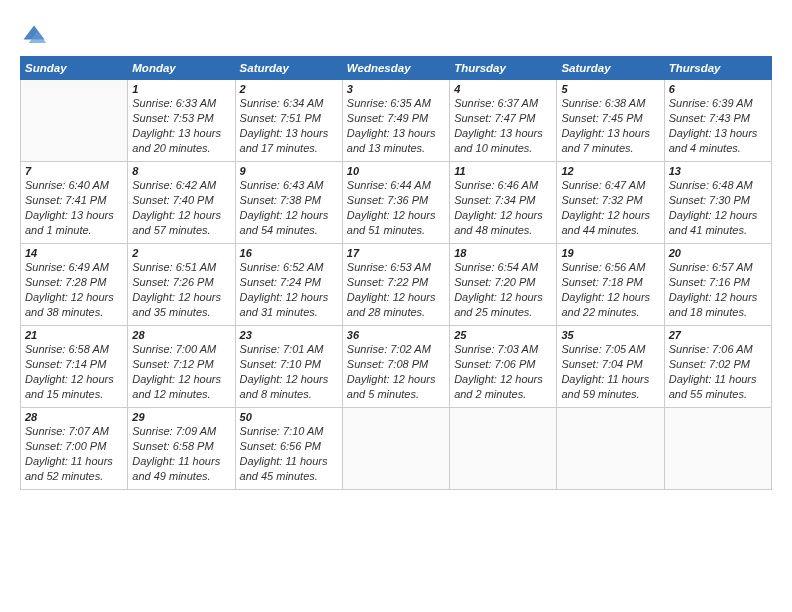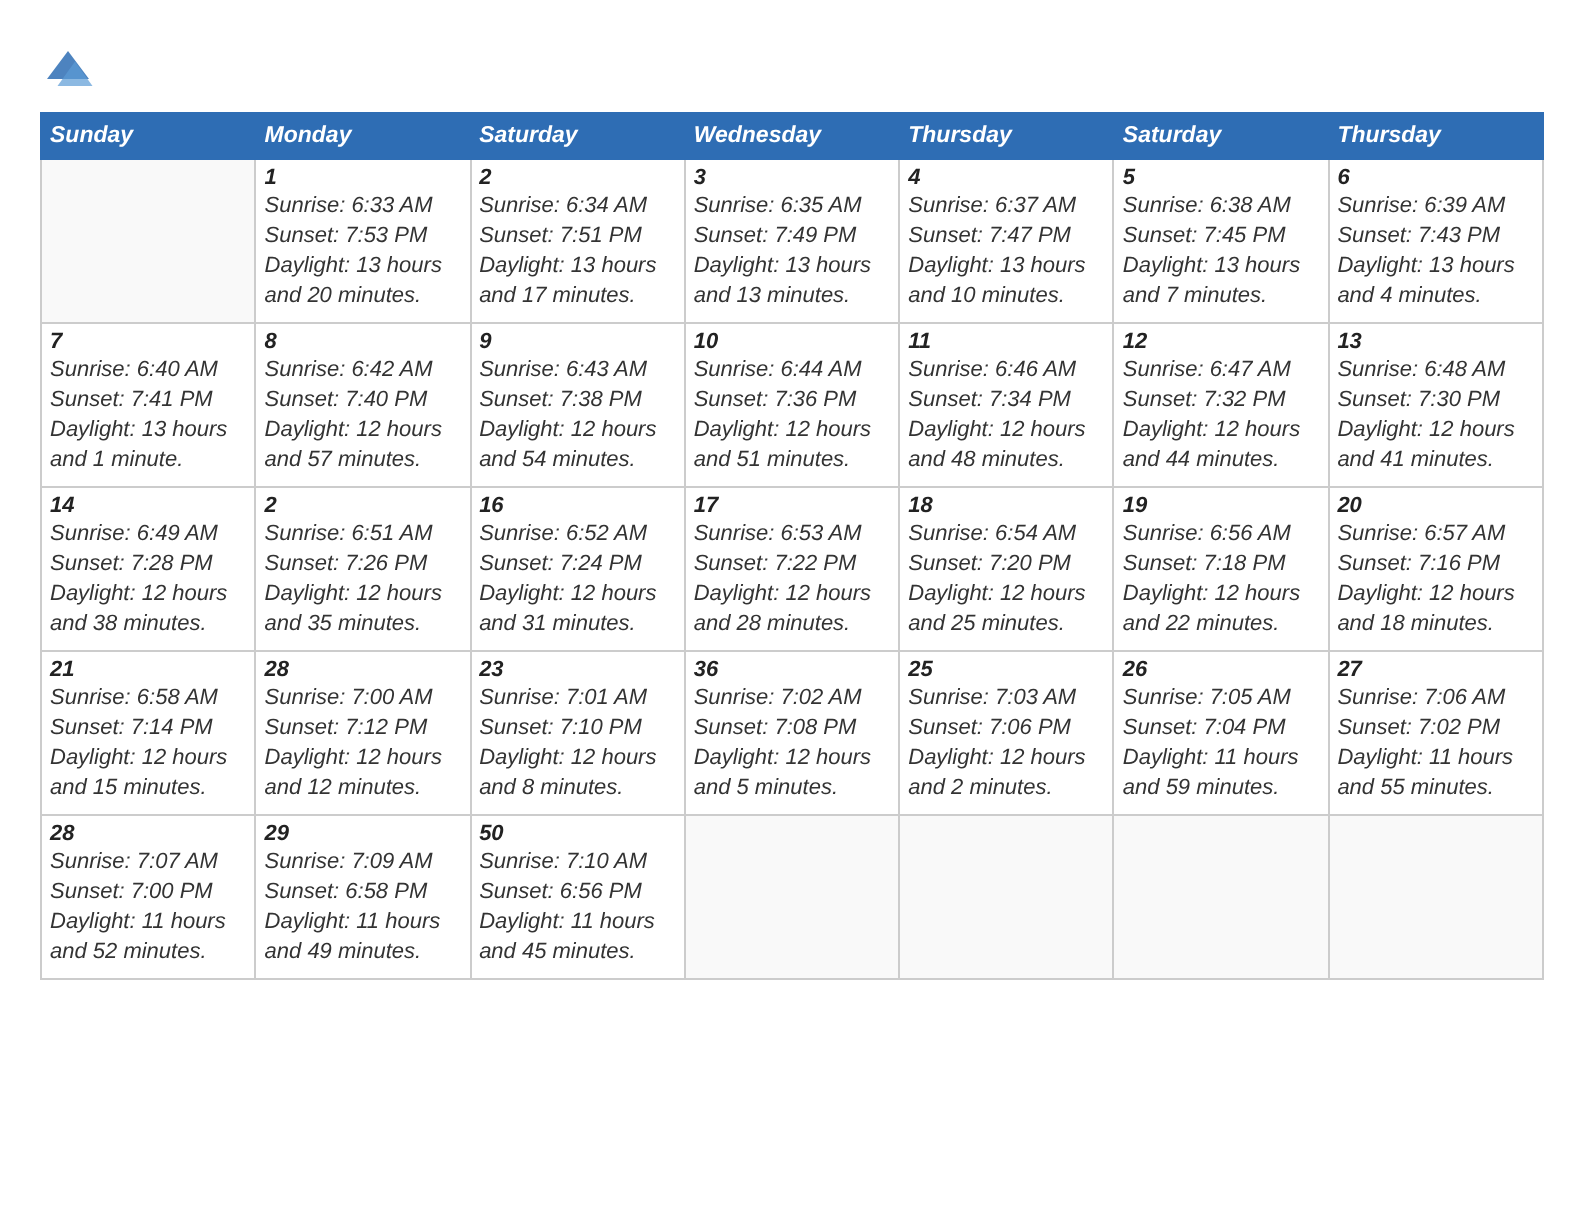--- a/index.html
+++ b/index.html
@@ -236,21 +236,21 @@
           </td>
           <td>
             <span class="day-num">36</span>
             <div class="cell-text">Sunrise: 7:02 AM<br>Sunset: 7:08 PM<br>Daylight: 12 hours<br>and 5 minutes.</div>
           </td>
           <td>
             <span class="day-num">25</span>
             <div class="cell-text">Sunrise: 7:03 AM<br>Sunset: 7:06 PM<br>Daylight: 12 hours<br>and 2 minutes.</div>
           </td>
           <td>
-            <span class="day-num">26</span>
+            <span class="day-num">35</span>
             <div class="cell-text">Sunrise: 7:05 AM<br>Sunset: 7:04 PM<br>Daylight: 11 hours<br>and 59 minutes.</div>
           </td>
           <td>
             <span class="day-num">27</span>
             <div class="cell-text">Sunrise: 7:06 AM<br>Sunset: 7:02 PM<br>Daylight: 11 hours<br>and 55 minutes.</div>
           </td>
         </tr>
         <tr>
           <td>
             <span class="day-num">28</span>

